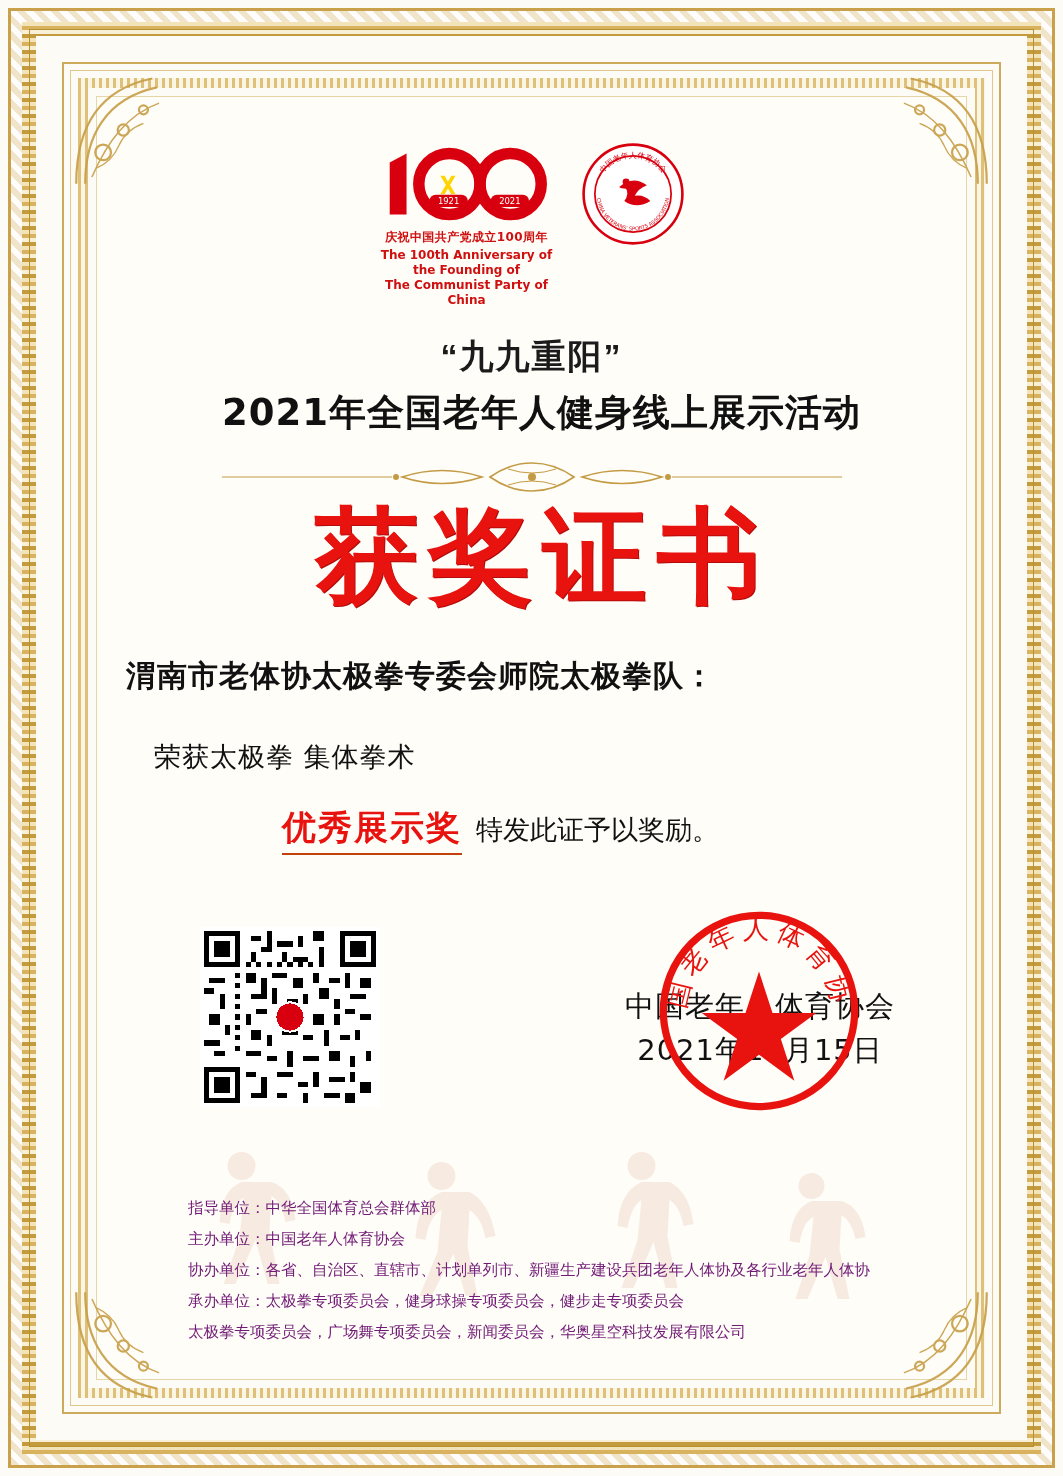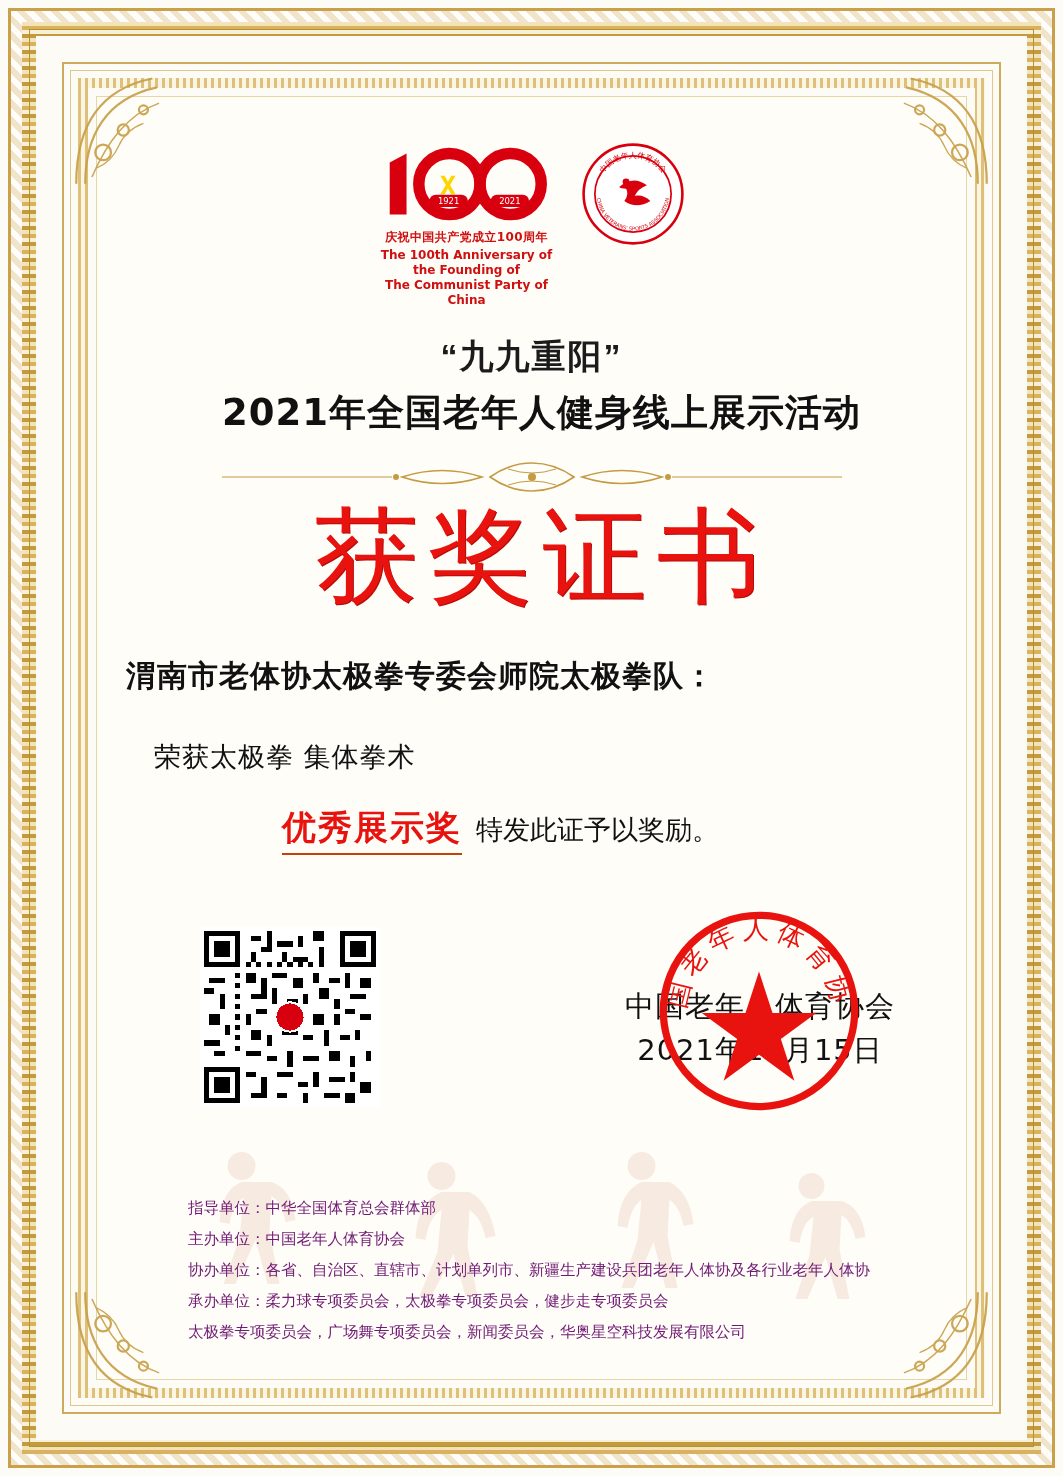--- a/index.html
+++ b/index.html
@@ -158,21 +158,21 @@
     margin: 22px auto 0;
     width: 620px;
     height: 34px;
     color: #c49b45;
   }
   .divider svg { width: 100%; height: 100%; }
 
   .award-title {
     text-align: center;
     font-size: 104px;
-    font-weight: normal;
+    font-weight: bold;
     color: #e8130f;
     letter-spacing: 10px;
     margin-top: 6px;
     line-height: 1.08;
     text-shadow: 1px 1px 0 #b30c0a;
     padding-left: 22px;
   }
 
   .recipient {
     margin-top: 44px;
@@ -554,18 +554,18 @@
           </text>
           <path d="M100 62 l13 40 42 0 -34 25 13 40 -34 -25 -34 25 13 -40 -34 -25 42 0z" fill="#e8130f"></path>
         </svg>
       </div>
     </div>
 
     <div class="credits">
       <div class="row">指导单位：中华全国体育总会群体部</div>
       <div class="row">主办单位：中国老年人体育协会</div>
       <div class="row">协办单位：各省、自治区、直辖市、计划单列市、新疆生产建设兵团老年人体协及各行业老年人体协</div>
-      <div class="row">承办单位：柔力球专项委员会，太极拳专项委员会，健步走专项委员会</div>
+      <div class="row">承办单位：太极拳专项委员会，健身球操专项委员会，健步走专项委员会</div>
       <div class="row">太极拳专项委员会，广场舞专项委员会，新闻委员会，华奥星空科技发展有限公司</div>
     </div>
 
   </div>
 </div>
 
 </body></html>

